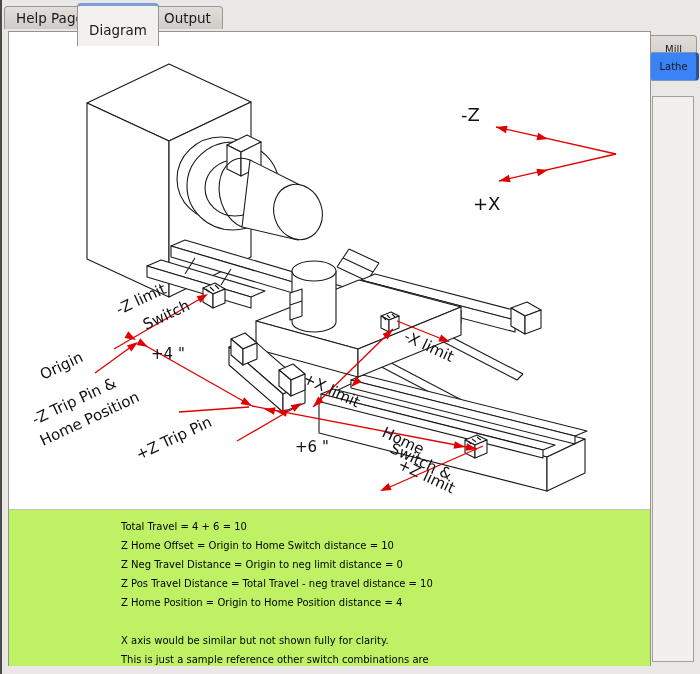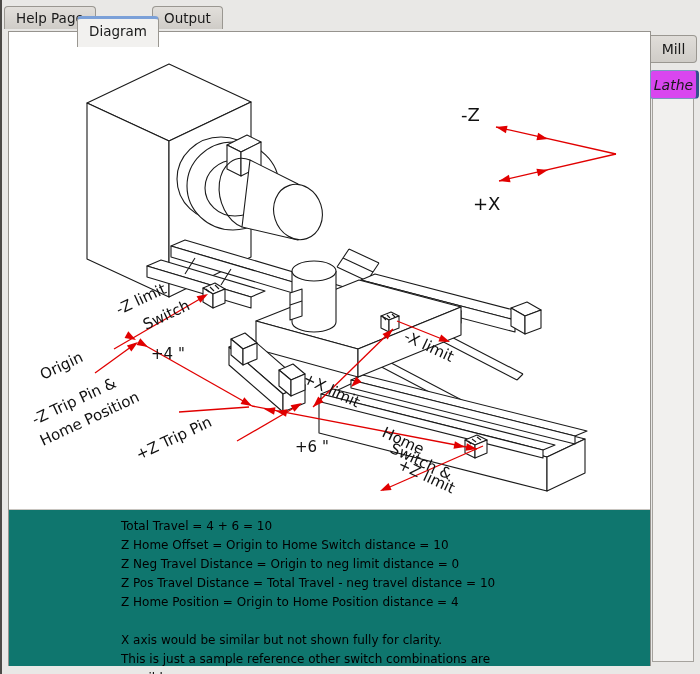--- a/index.html
+++ b/index.html
@@ -12,56 +12,55 @@
   .window{position:absolute;inset:0;box-shadow:inset 2px 0 0 #4c4a47;}
   
   .tab{
     position:absolute;top:6px;height:19px;padding:3px 11px 0 11px;
     background:linear-gradient(#e2dfdb,#cfccc7);
     border:1px solid #9a9791;border-bottom:none;
     border-radius:4px 4px 0 0;
     font-size:13.5px;color:#1a1a1a;cursor:pointer;z-index:3;
   }
   .tab.active{
-    top:16px;height:24px;padding-top:4px;
+    top:3px;height:24px;padding-top:16px;
     background:#f2f1ef;
     border-top:3px solid #7ba0d8;
     z-index:6;
   }
   
   .content-frame{
     position:absolute;left:8px;top:31px;width:641px;height:633px;
     background:#ffffff;border:1px solid #96938e;z-index:4;
   }
   .diagram-canvas{position:absolute;left:0;top:0;width:641px;height:477px;background:#fff;}
   .notes{
     position:absolute;left:0;top:477px;width:641px;height:156px;
-    background:#0f766e;border-top:1px solid #c7c4bf;
-    font-size:12px;line-height:19px;color:#000;
+    background:#bef264;border-top:1px solid #c7c4bf;
+    font-size:10px;line-height:19px;color:#000;
   }
   .notes .para{white-space:pre-line;margin:0 0 0 112px;}
   .notes .para.first{padding-top:7px;}
   .notes .para.second{margin-top:19px;}
   
   .side-tab{
-    position:absolute;z-index:5;font-size:14px;color:#1a1a1a;
+    position:absolute;z-index:5;font-size:10px;color:#1a1a1a;
     display:flex;align-items:center;justify-content:center;cursor:pointer;
   }
   .side-tab.mill{
     left:651px;top:35px;width:45px;height:26px;
     background:linear-gradient(#e0ddd9,#cfccc7);
     border:1px solid #9a9791;border-left:none;
     border-radius:0 4px 4px 0;
   }
   .side-tab.lathe{
-    left:650px;top:70px;width:45px;height:27px;
-    background:#d946ef;
+    left:650px;top:52px;width:45px;height:27px;
+    background:#3b82f6;
     border:1px solid #7b96c0;border-right:3px solid #33508e;
     border-radius:3px 4px 4px 3px;
-    font-style:italic;
   }
   .side-strip{
     position:absolute;left:652px;top:96px;width:40px;height:564px;
     background:#f1f0ee;border:1px solid #a5a29d;z-index:2;
   }
   
   .mk{stroke:#1a1a1a;stroke-width:1.1;fill:none;stroke-linejoin:round;}
   .mf{stroke:#1a1a1a;stroke-width:1.1;fill:#ffffff;stroke-linejoin:round;}
   .red{stroke:#e10000;stroke-width:1.3;fill:none;}
   .redf{fill:#e10000;stroke:none;}

